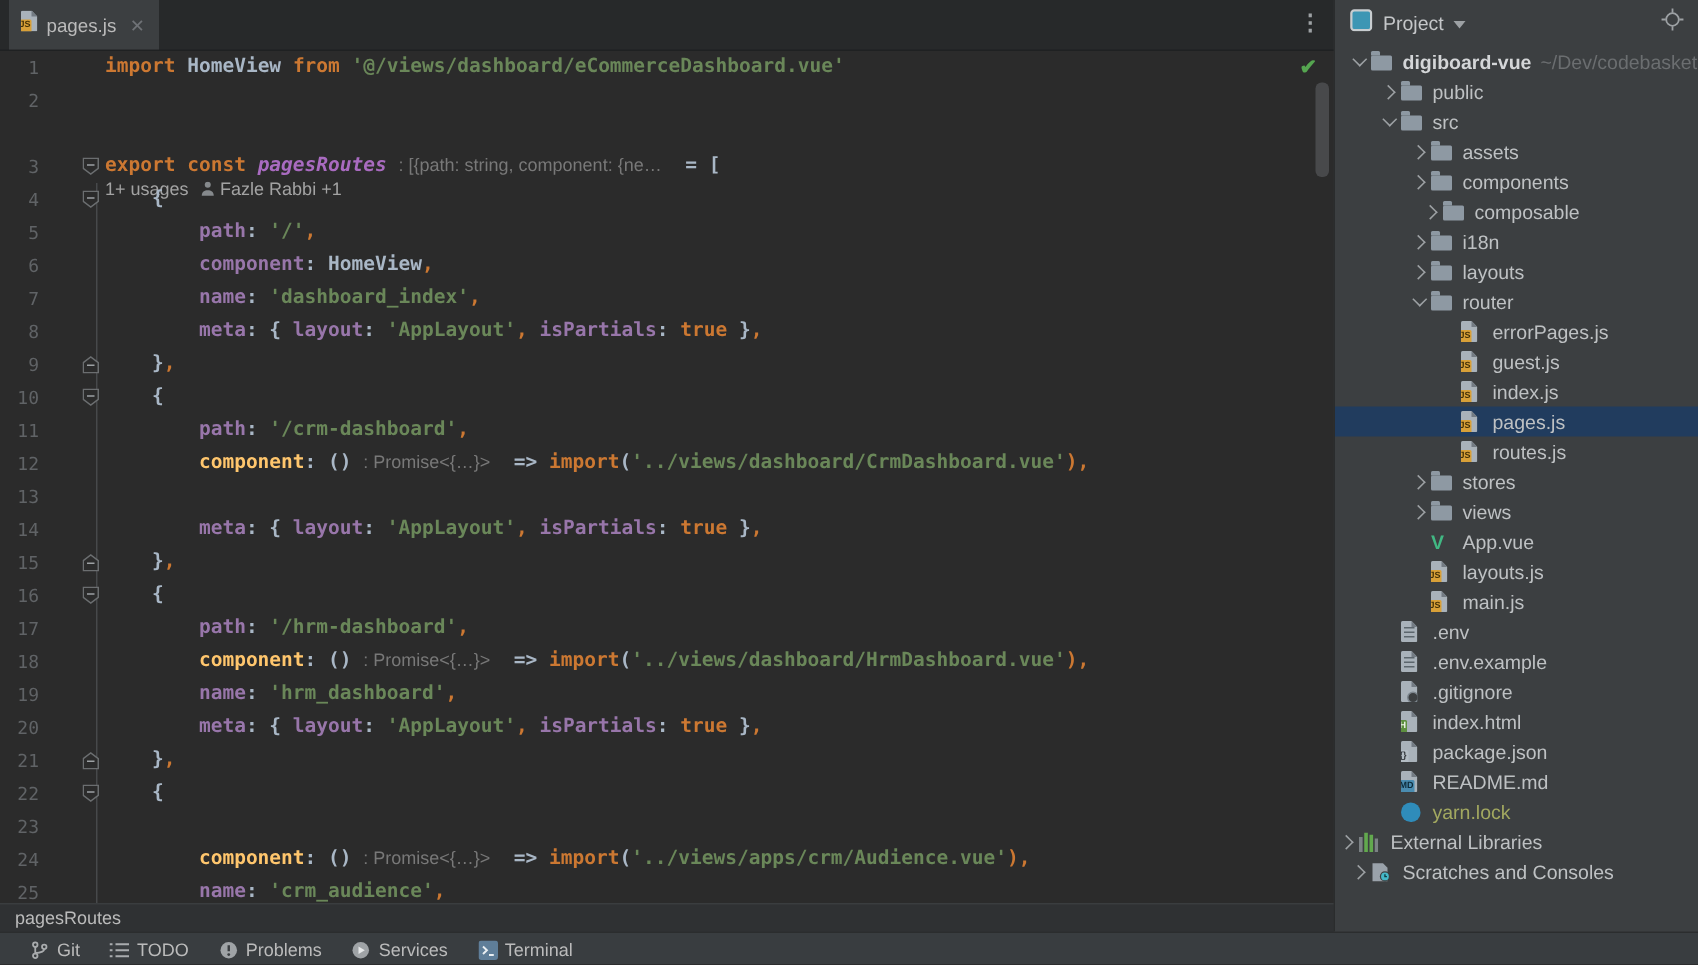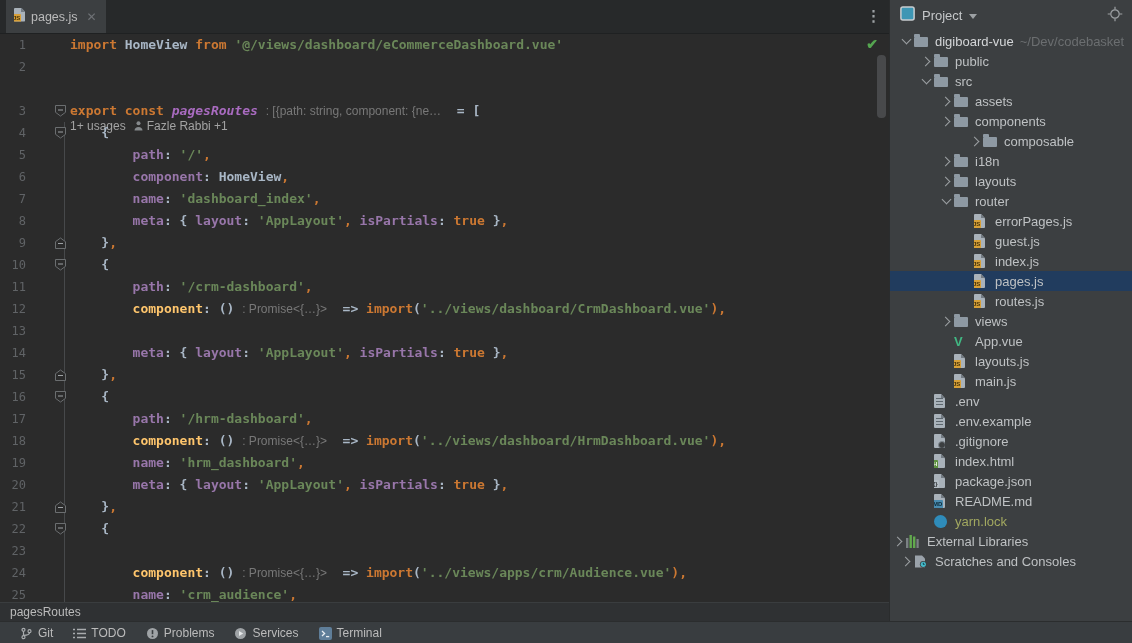--- a/index.html
+++ b/index.html
@@ -42,21 +42,21 @@
   .phead .spacer{flex:1;}
   .tree{flex:1;overflow:hidden;font-size:13px;color:#bec1c3;}
   .trow{height:20px;display:flex;align-items:center;white-space:nowrap;}
   .trow.selected{background:#213c5e;}
   .chevslot{width:16px;flex:none;display:inline-flex;align-items:center;justify-content:center;}
   .chev{width:6px;height:6px;border-right:1.5px solid #9da1a4;border-bottom:1.5px solid #9da1a4;}
   .chev.closed{transform:rotate(-45deg);margin-left:-2px;}
   .chev.open{transform:rotate(45deg);margin-top:-3px;}
   .icslot{width:21px;flex:none;display:inline-flex;align-items:center;justify-content:flex-start;}
   .tlabel{color:#bec1c3;}
-  .trow.bold .tlabel{font-weight:normal;color:#d4d6d8;}
+  .trow.bold .tlabel{font-weight:bold;color:#d4d6d8;}
   .trow.muted .tlabel{color:#a2a860;}
   .tsuffix{color:#6b6e70;margin-left:6px;}
   
   .ic-folder{width:14px;height:10px;background:#8e99a3;border-radius:1px;position:relative;display:inline-block;margin-top:2px;}
   .ic-folder::before{content:"";position:absolute;top:-3px;left:0;width:6px;height:3px;background:#8e99a3;border-radius:1px 1px 0 0;}
   .ic-pg{position:relative;width:11px;height:14px;background:#a9b2ba;display:inline-block;border-radius:1px;
          clip-path:polygon(0 0,64% 0,100% 30%,100% 100%,0 100%);}
   .ic-pg::before{content:"";position:absolute;right:0;top:0;width:4px;height:4px;background:#737b83;}
   .ic-pg b{position:absolute;left:-2px;bottom:-1px;font:bold 6px/7px "Liberation Sans",sans-serif;padding:1px 1px;border-radius:1px;letter-spacing:0;}
   .ic-txt::after{content:"";position:absolute;left:2px;top:4px;width:7px;height:1px;background:#5c666d;box-shadow:0 3px 0 #5c666d,0 6px 0 #5c666d;}
@@ -324,21 +324,21 @@
           </div>
           <div class="trow" style="padding-left: 48px;">
             <span class="chevslot">
               <span class="chev closed"></span>
             </span>
             <span class="icslot">
               <span class="ic-folder"></span>
             </span>
             <span class="tlabel">components</span>
           </div>
-          <div class="trow" style="padding-left: 56px; margin-left: 21px;">
+          <div class="trow" style="padding-left: 56px;">
             <span class="chevslot">
               <span class="chev closed"></span>
             </span>
             <span class="icslot">
               <span class="ic-folder"></span>
             </span>
             <span class="tlabel">composable</span>
           </div>
           <div class="trow" style="padding-left: 48px;">
             <span class="chevslot">
@@ -404,20 +404,29 @@
             <span class="tlabel">pages.js</span>
           </div>
           <div class="trow" style="padding-left: 68px;">
             <span class="chevslot"></span>
             <span class="icslot">
               <span class="ic-pg ">
                 <b style="background:#d8a038;color:#453207">JS</b>
               </span>
             </span>
             <span class="tlabel">routes.js</span>
+          </div>
+          <div class="trow" style="padding-left: 48px;">
+            <span class="chevslot">
+              <span class="chev closed"></span>
+            </span>
+            <span class="icslot">
+              <span class="ic-folder"></span>
+            </span>
+            <span class="tlabel">stores</span>
           </div>
           <div class="trow" style="padding-left: 48px;">
             <span class="chevslot">
               <span class="chev closed"></span>
             </span>
             <span class="icslot">
               <span class="ic-folder"></span>
             </span>
             <span class="tlabel">views</span>
           </div>

